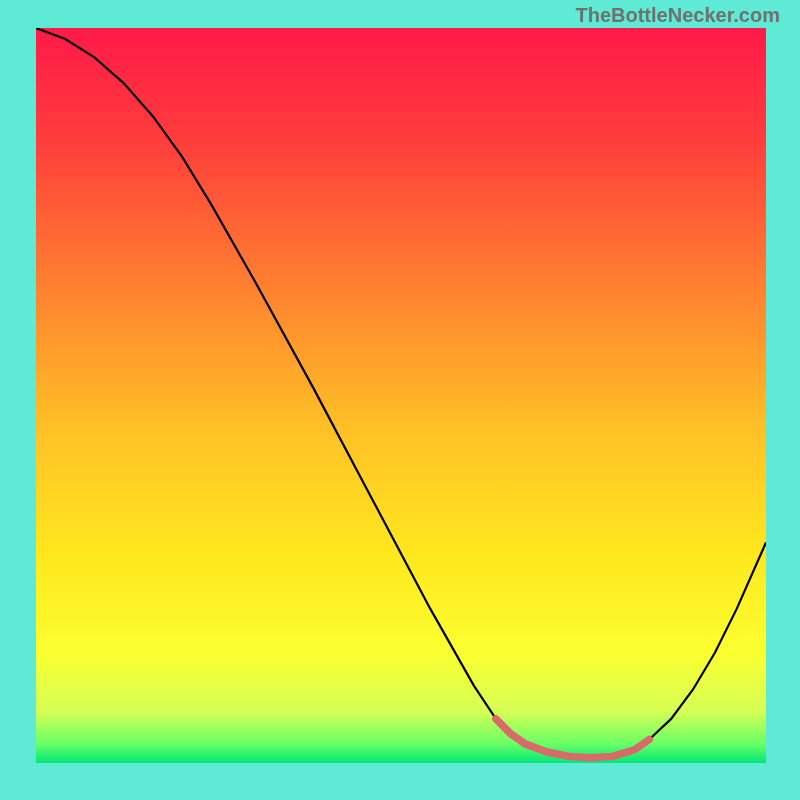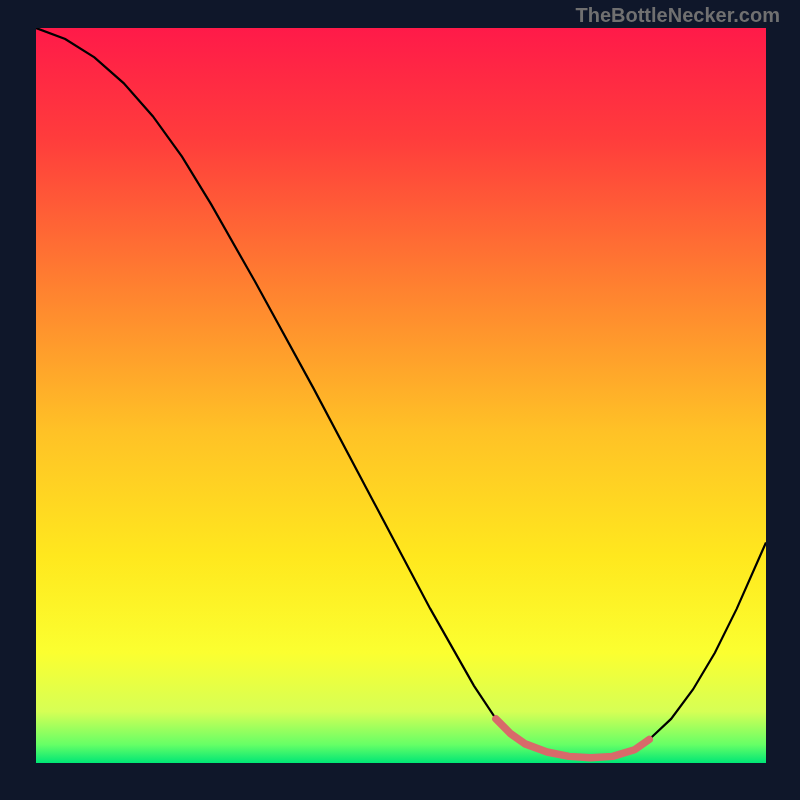--- a/index.html
+++ b/index.html
@@ -1,20 +1,20 @@
 <!DOCTYPE html>
 <html><head>
 <meta charset="utf-8">
 <style>
   * { margin: 0; padding: 0; box-sizing: border-box; }
   html, body { width: 800px; height: 800px; background: #000; overflow: hidden; }
   .container {
     width: 800px;
     height: 800px;
-    background: #0f172a;
+    background: #5eead4;
     position: relative;
   }
   .watermark {
     position: absolute;
     top: 4px;
     right: 20px;
     color: #707070;
     font-family: Arial, Helvetica, sans-serif;
     font-size: 20px;
     font-weight: bold;

